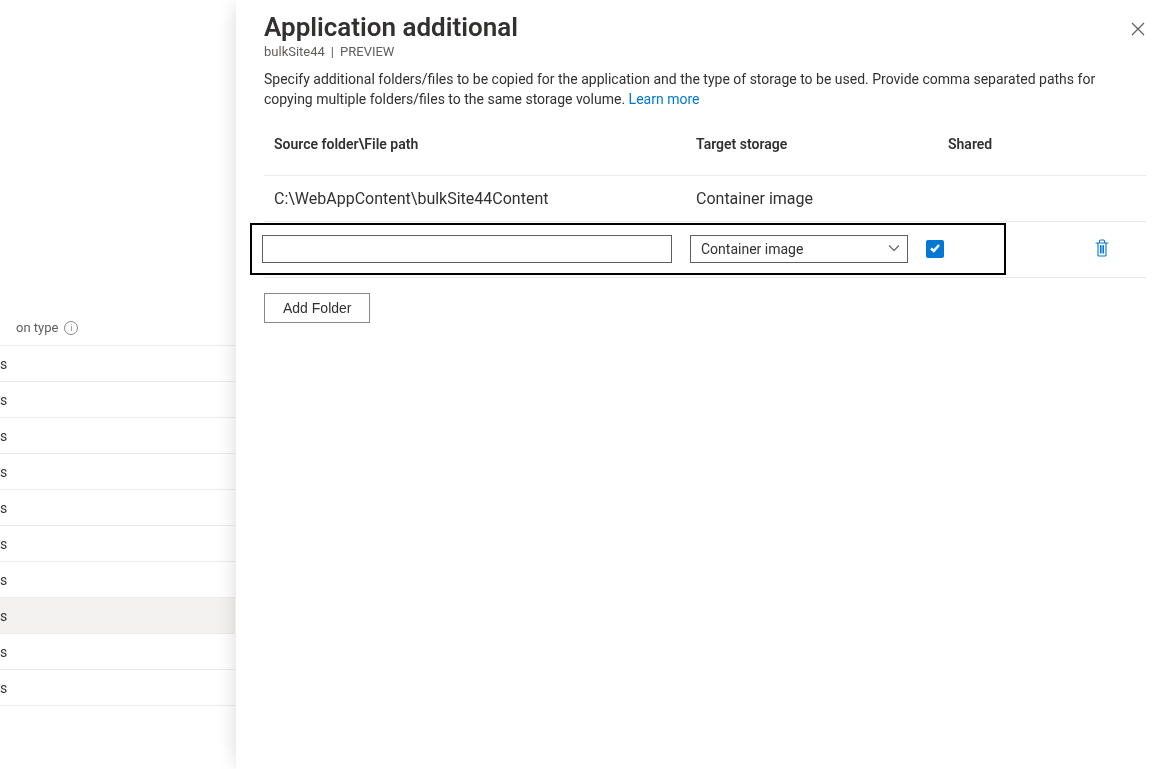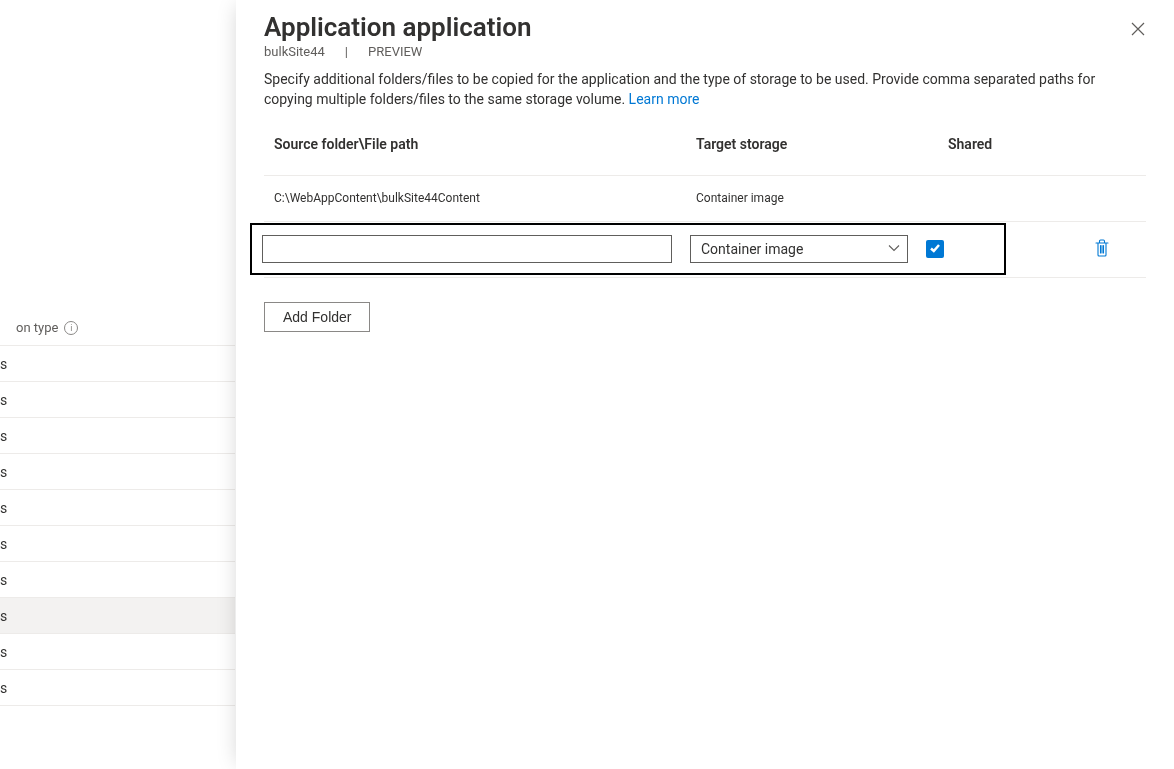--- a/index.html
+++ b/index.html
@@ -80,21 +80,21 @@
     font-size: 26px;
     font-weight: 600;
     margin: 2px 0 0 0;
     color:#323130;
   }
   .panel-subtitle {
     font-size: 13px;
     color: #605e5c;
     margin-top: 2px;
     display:flex;
-    gap:20px;
+    gap:6px;
     align-items:center;
   }
   .panel-subtitle .divider { color:#605e5c; }
   .desc {
     margin-top: 10px;
     font-size: 14px;
     color: #323130;
     line-height: 1.45;
     max-width: 860px;
   }
@@ -115,21 +115,21 @@
   .col-source { flex:0 0 432px; padding-left:10px;}
   .col-target { flex:0 0 244px; }
   .col-shared { flex:0 0 84px;margin-left:8px; }
   .col-actions { flex:0 0 70px; }
 
   .dir-row {
     display:flex;
     align-items:center;
     min-height:46px;
     border-bottom:1px solid #edebe9;
-    font-size:12px;
+    font-size:16px;
   }
   .dir-row .col-source { padding-left:10px; }
 
   
   .edit-row {
     display:flex;
     align-items:center;
     min-height:56px;
     border-bottom:1px solid #edebe9;
   }
@@ -192,21 +192,21 @@
   }
   .delete-btn {
     width:28px;height:28px;
     display:flex;align-items:center;justify-content:center;
     cursor:pointer;
     color:#0078d4;
   }
   .delete-btn svg { width:16px;height:18px; }
 
   .add-folder-btn {
-    margin-top:24px;
+    margin-top:15px;
     height:30px;
     padding:0 18px;
     border:1px solid #8a8886;
     background:#ffffff;
     font-size:14px;
     color:#323130;
     cursor:pointer;
   }
 </style>
 </head>
@@ -236,21 +236,21 @@
   <div class="panel">
 
     <div class="close-btn">
       <span>
         <svg viewBox="0 0 14 14">
             <path d="M1 1 L13 13 M13 1 L1 13" stroke="currentColor" stroke-width="1.2" fill="none"></path>
           </svg>
       </span>
     </div>
 
-    <h1 class="panel-title">Application application</h1>
+    <h1 class="panel-title">Application additional</h1>
     <div class="panel-subtitle">
       <span>bulkSite44</span>
       <span class="divider">|</span>
       <span>PREVIEW</span>
     </div>
 
     <p class="desc">
       <span>Specify additional folders/files to be copied for the application and the type of storage to be used. Provide comma separated paths for copying multiple folders/files to the same storage volume. </span>
       <a>Learn more</a>
     </p>

